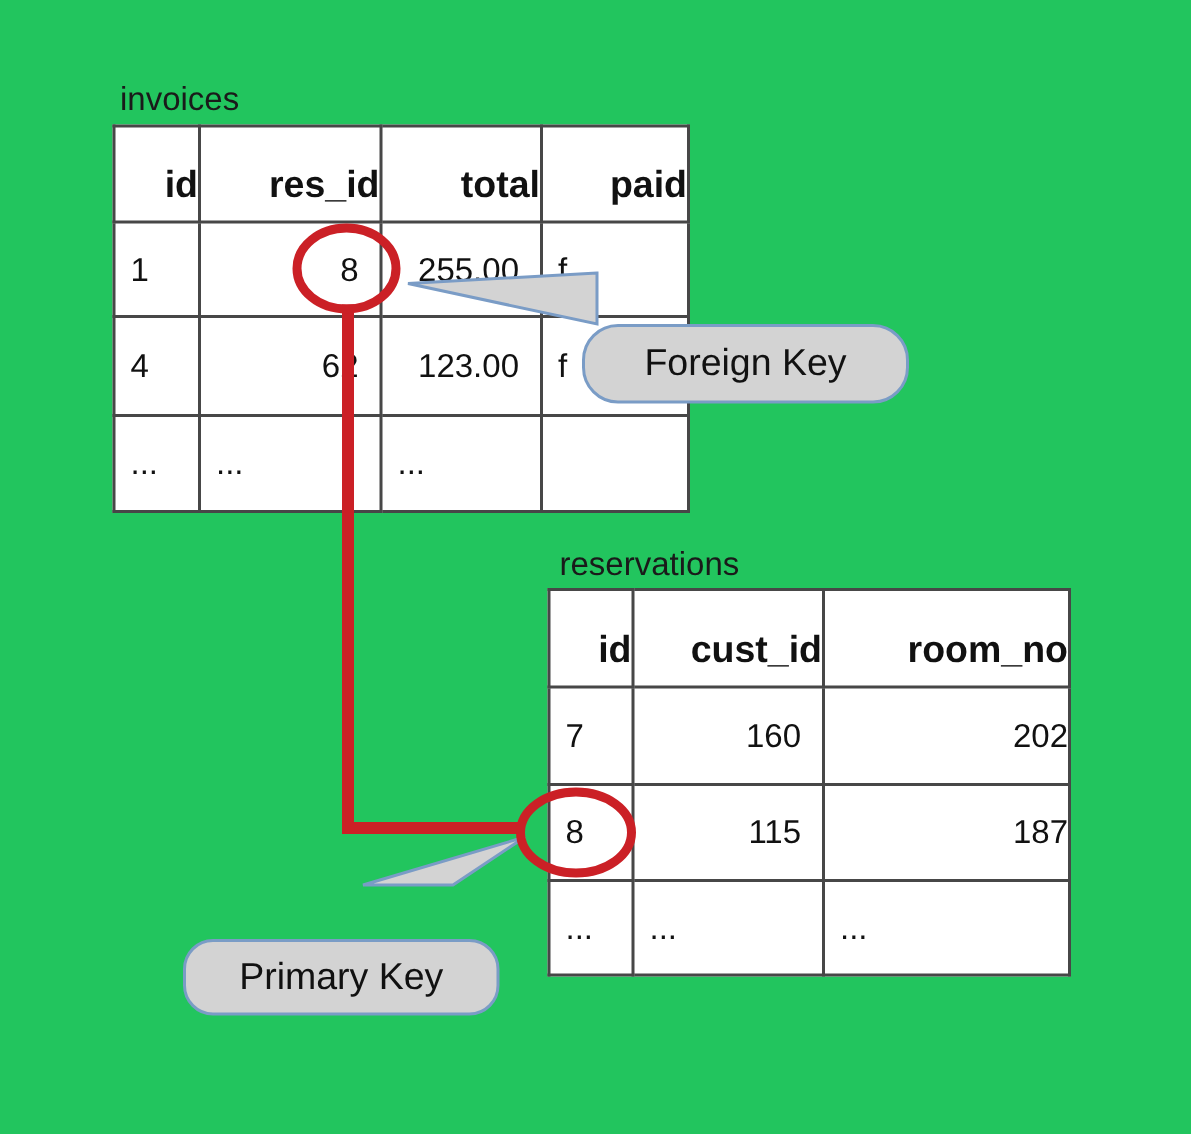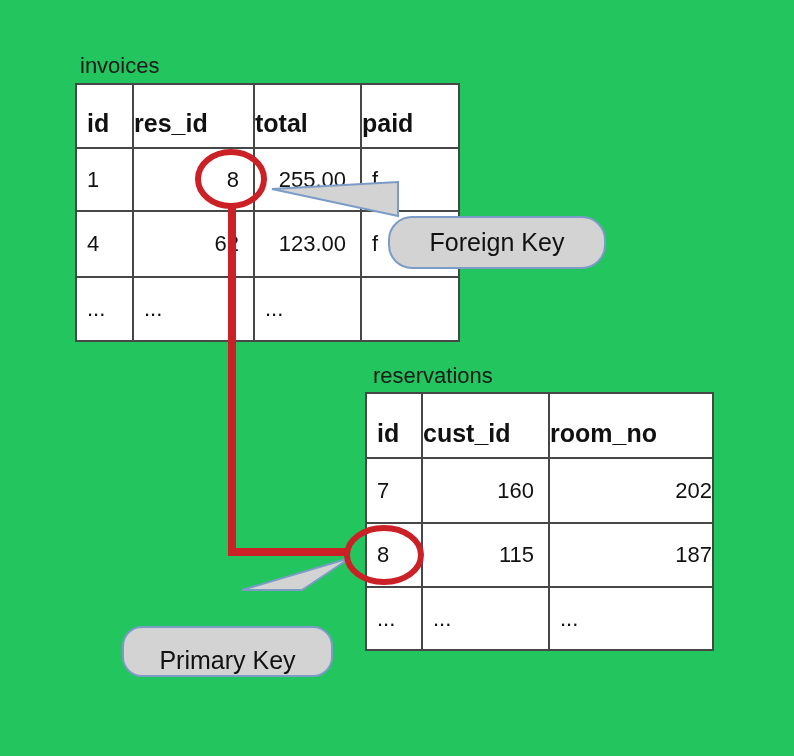--- a/index.html
+++ b/index.html
@@ -28,21 +28,21 @@
   table.tbl th, table.tbl td {
     border: 2px solid #474747;
     overflow: hidden;
     white-space: nowrap;
   }
   table.tbl th {
     font-size: 25px;
     font-weight: 700;
     vertical-align: bottom;
     padding: 0 0 9px 0;
-    text-align: left;
+    text-align: right;
   }
   table.tbl td {
     font-size: 22px;
     vertical-align: middle;
     padding: 0;
   }
   .al { text-align: left; padding-left: 10px !important; }
   .ar { text-align: right; padding-right: 14px !important; }
   .ac { text-align: right; }
   th.al { padding-left: 10px; }
@@ -69,21 +69,20 @@
   }
   .callout.fk {
     left: 388px; top: 177px;
     width: 218px; height: 53px;
     border-radius: 24px;
   }
   .callout.pk {
     left: 122px; top: 587px;
     width: 211px; height: 51px;
     border-radius: 20px;
-    align-items: flex-end;
   }
 </style>
 </head>
 <body>
 
 <div class="stage">
 
   <div class="tbl-title" style="left:80px; top:53px;">invoices</div>
 
   <table class="tbl" style="left:75px; top:83px; width:383px;">

